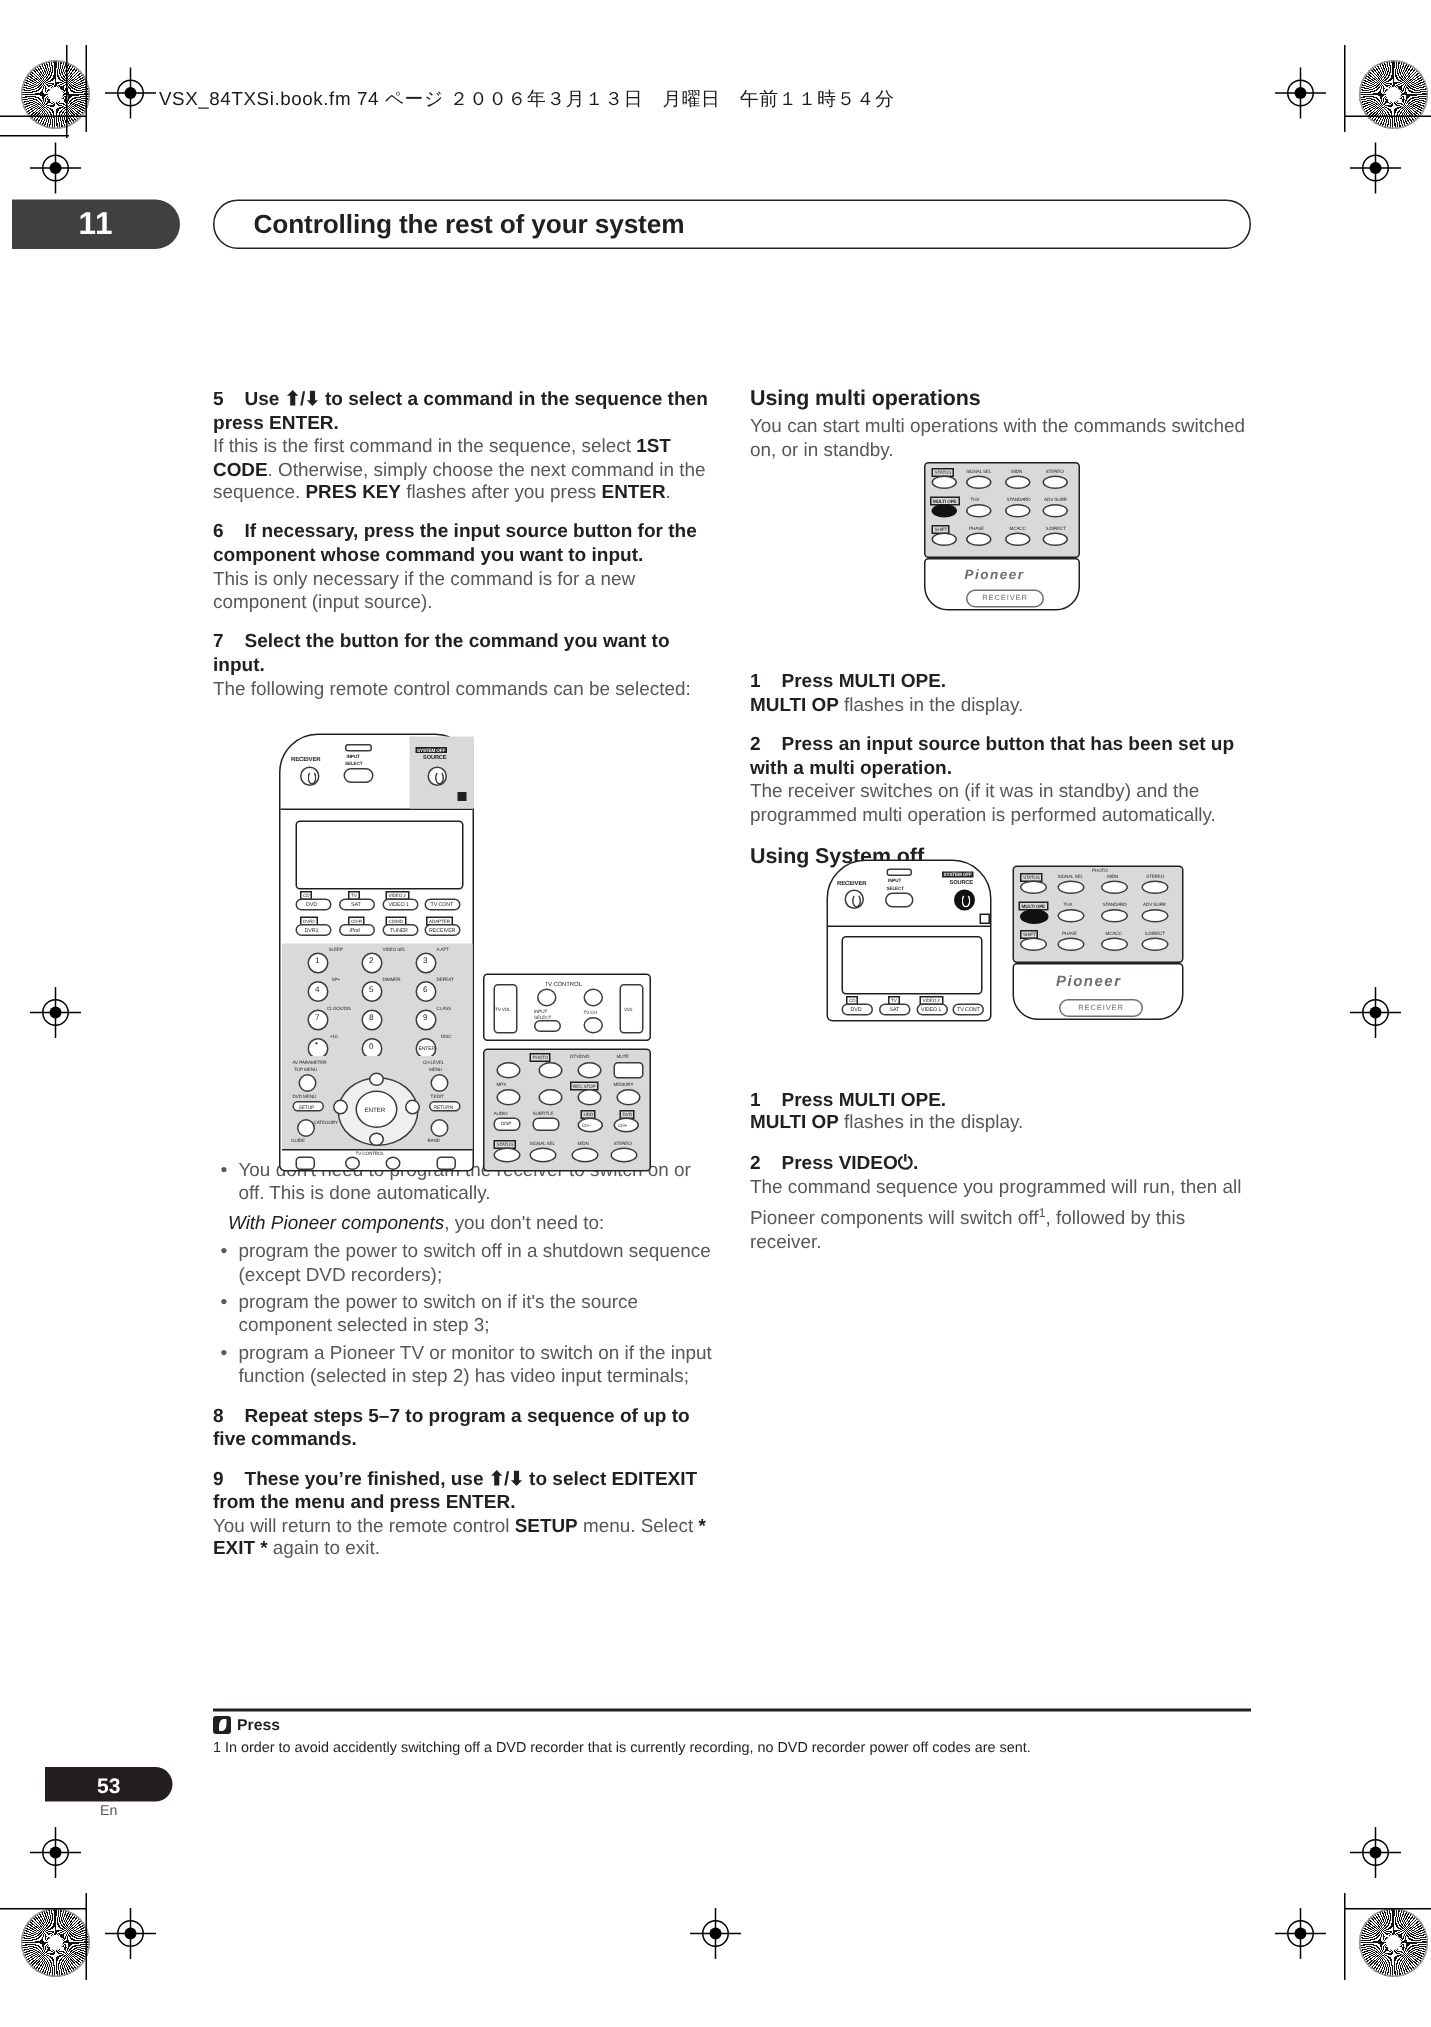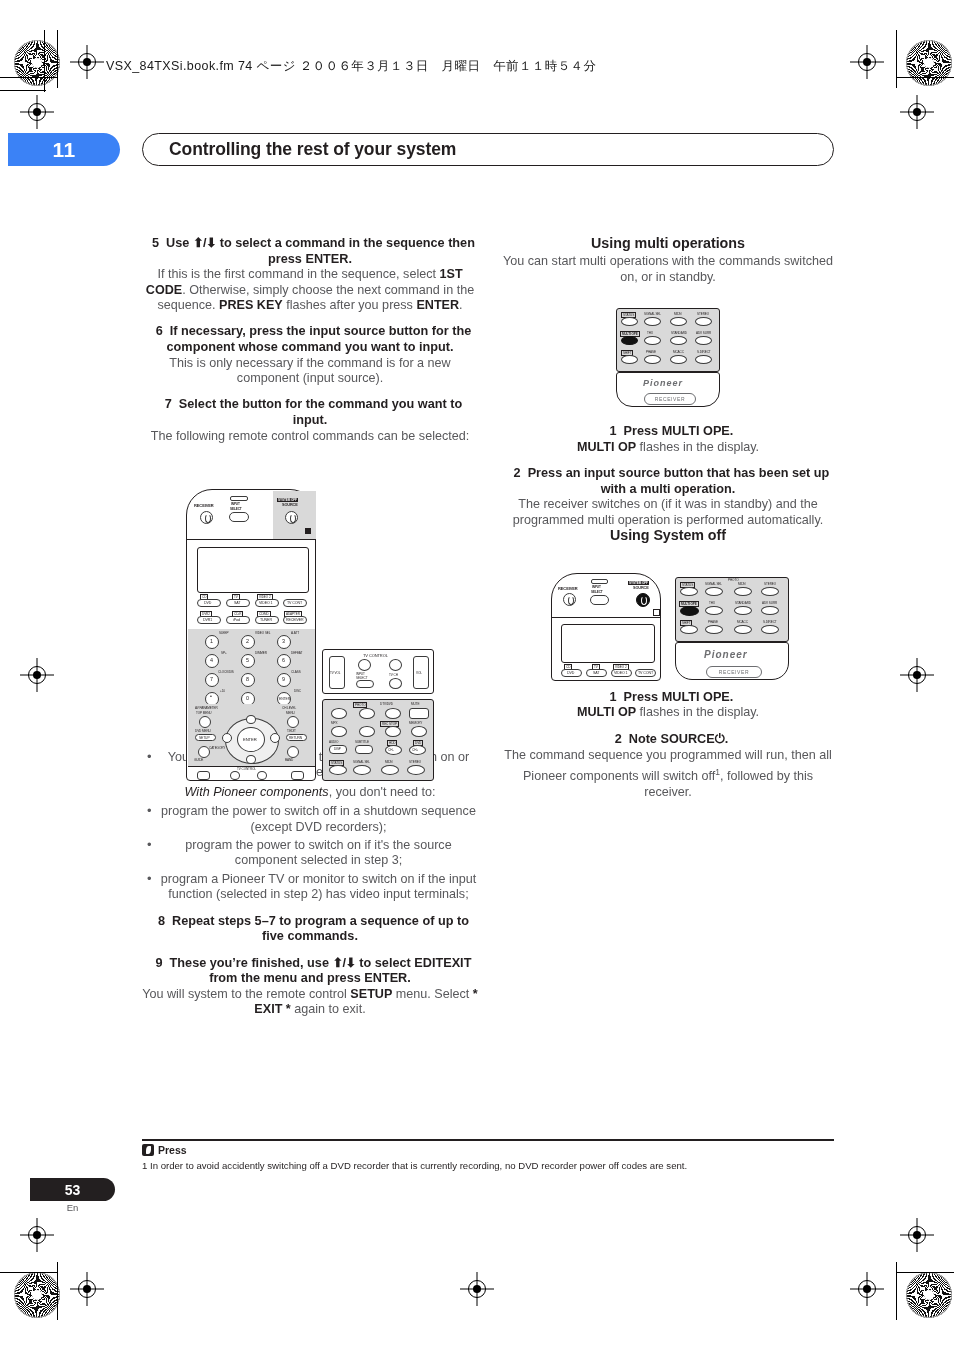--- a/index.html
+++ b/index.html
@@ -26,30 +26,30 @@
   .starburst::after{content:"";position:absolute;left:50%;top:50%;width:10px;height:10px;
     margin:-5px 0 0 -5px;border-radius:50%;background:#fff;}
 
   .cropline{position:absolute;background:#000;}
 
   
   .fileheader{position:absolute;left:106px;top:58px;font-size:12.5px;letter-spacing:.4px;
     color:#1a1a1a;white-space:nowrap;}
 
   
-  .chapnum{position:absolute;left:8px;top:133px;width:112px;height:33px;background:#3b82f6;
+  .chapnum{position:absolute;left:8px;top:133px;width:112px;height:33px;background:#404040;
     border-radius:0 17px 17px 0;color:#fff;font-weight:bold;font-size:21px;
     display:flex;align-items:center;justify-content:center;letter-spacing:.5px;}
   .chaptitle{position:absolute;left:142px;top:133px;width:692px;height:33px;
     border:1.6px solid #231f20;border-radius:17px;display:flex;align-items:center;
     padding-left:26px;box-sizing:border-box;font-weight:bold;font-size:17.5px;
     letter-spacing:-.1px;}
 
   
-  .col{position:absolute;top:236px;width:336px;font-size:12.6px;line-height:15.4px;color:#58585b;text-align:center;}
+  .col{position:absolute;top:259px;width:336px;font-size:12.6px;line-height:15.4px;color:#58585b;}
   .col.left{left:142px;}
   .col.right{left:500px;}
 
   .step{margin-top:11px;}
   .step:first-child{margin-top:0;}
   .step-head{font-weight:bold;color:#231f20;font-size:12.7px;line-height:15.6px;}
   .step-head .num{display:inline-block;min-width:21px;}
   .step-body{color:#58585b;font-size:12.6px;line-height:15.4px;}
   b.k{color:#231f20;font-weight:bold;}
   .arrows{color:#231f20;font-weight:bold;letter-spacing:-.5px;}
@@ -213,21 +213,21 @@
     <div class="step">
       <div class="step-head">
         <span class="num">8</span><span>Repeat steps 5–7 to program a sequence of up to five commands.</span>
       </div>
     </div>
 
     <div class="step">
       <div class="step-head">
         <span class="num">9</span><span>These you’re finished, use </span><span class="arrows">⬆/⬇</span><span> to select EDITEXIT from the menu and press ENTER.</span>
       </div>
-      <div class="step-body"><span>You will system to the remote control </span><b class="k">SETUP</b><span> menu. Select </span><b class="k">* EXIT *</b><span> again to exit.</span></div>
+      <div class="step-body"><span>You will return to the remote control </span><b class="k">SETUP</b><span> menu. Select </span><b class="k">* EXIT *</b><span> again to exit.</span></div>
     </div>
   </div>
 
   <div class="col right">
 
     <h2 class="sec">Using multi operations</h2>
     <div class="sec-body">You can start multi operations with the commands switched on, or in standby.</div>
 
     <div style="height:122px;"></div>
 
@@ -238,34 +238,34 @@
       <div class="step-body"><b class="k">MULTI OP</b><span> flashes in the display.</span></div>
     </div>
 
     <div class="step">
       <div class="step-head">
         <span class="num">2</span><span>Press an input source button that has been set up with a multi operation.</span>
       </div>
       <div class="step-body">The receiver switches on (if it was in standby) and the programmed multi operation is performed automatically.</div>
     </div>
 
-    <h2 class="sec" style="">Using System off</h2>
+    <h2 class="sec" style="margin-top:13px;">Using System off</h2>
 
     <div style="height:132px;"></div>
 
     <div class="step">
       <div class="step-head">
         <span class="num">1</span><span>Press MULTI OPE.</span>
       </div>
       <div class="step-body"><b class="k">MULTI OP</b><span> flashes in the display.</span></div>
     </div>
 
     <div class="step">
       <div class="step-head">
-        <span class="num">2</span><span>Note  SOURCE⏻.</span>
+        <span class="num">2</span><span>Press  VIDEO⏻.</span>
       </div>
       <div class="step-body" style="line-height:16.5px;"><span>The command sequence you programmed will run, then all Pioneer components will switch off</span><sup>1</sup><span>, followed by this receiver.</span></div>
     </div>
   </div>
 
   <div class="fig" style="left:186px;top:489px;width:250px;height:295px;">
 
     <div class="rc rc-top" style="position:absolute;left:0;top:0;width:130px;height:292px;">
 
       <div style="position:absolute;left:0;top:0;width:100%;height:50px;border-bottom:1.4px solid #231f20;box-sizing:border-box;"></div>

